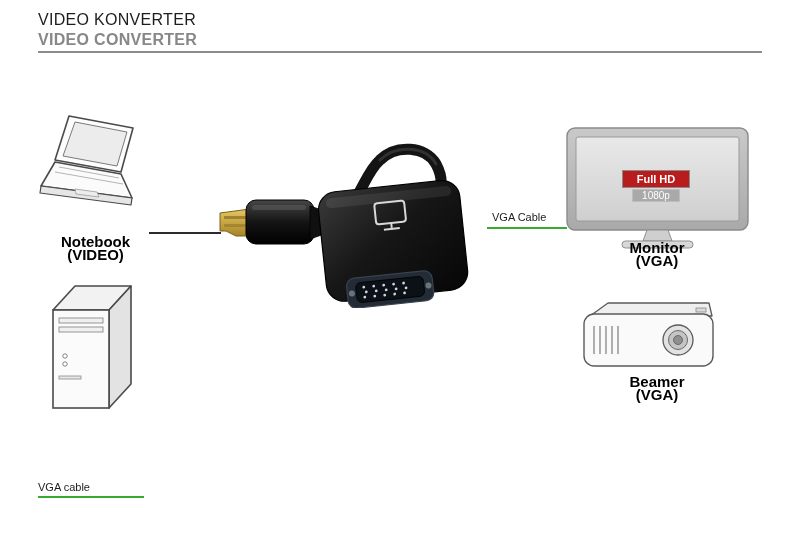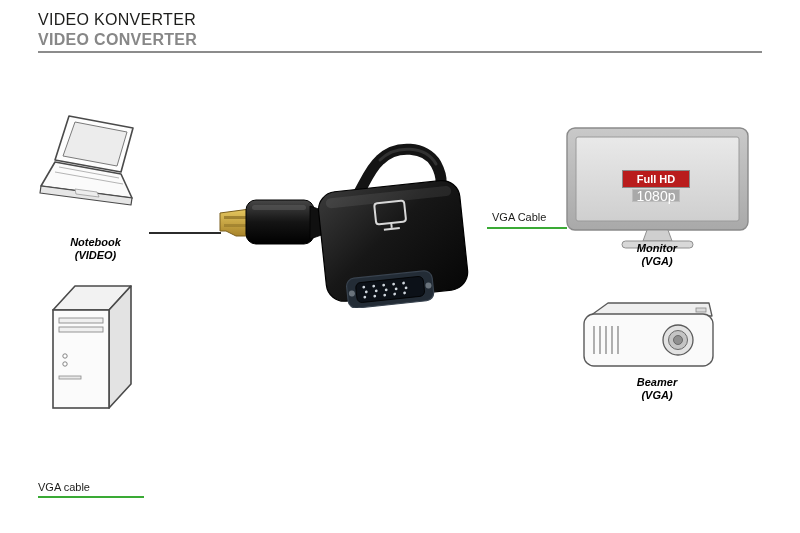--- a/index.html
+++ b/index.html
@@ -4,32 +4,32 @@
 <style>
   html,body{margin:0;padding:0;background:#fff;}
   .canvas{
     position:relative;width:800px;height:533px;background:#ffffff;overflow:hidden;
     font-family:"Liberation Sans", sans-serif;
   }
   .abs{position:absolute;}
   .title-de{left:38px;top:11px;font-size:16px;color:#1d1d1b;letter-spacing:.3px;}
   .title-en{left:38px;top:31px;font-size:16px;font-weight:bold;color:#878787;letter-spacing:.3px;}
   .header-rule{left:38px;top:51px;width:724px;height:2px;background:#8c8c8c;}
-  .dev-label{font-size:11px;font-weight:bold;color:#000;text-align:center;line-height:12.5px;font-style:italic;}
+  .dev-label{font-size:15px;font-weight:bold;color:#000;text-align:center;line-height:12.5px;}
   .dev-label span{display:block;}
   .conn-black{height:2px;background:#2b2b2b;}
   .conn-green{height:2px;background:#3aaa35;}
   .cable-text{font-size:11px;color:#1d1d1b;}
   .badge-fullhd{
     left:622px;top:170px;width:68px;height:18px;background:#b91c1c;border:1px solid #8a8a8a;
     color:#fff;font-size:11px;font-weight:bold;text-align:center;line-height:17px;box-sizing:border-box;
   }
   .badge-res{
     left:632px;top:189px;width:48px;height:13px;background:#a9a9a9;border:1px solid #bdbdbd;
-    color:#fff;font-size:14px;text-align:center;line-height:12px;box-sizing:border-box;
+    color:#fff;font-size:10px;text-align:center;line-height:12px;box-sizing:border-box;
   }
   svg{display:block;}
 </style>
 </head>
 <body>
 
 <div class="canvas">
 
   <div class="abs title-en">VIDEO CONVERTER</div>
   <div class="abs title-de">VIDEO KONVERTER</div>

